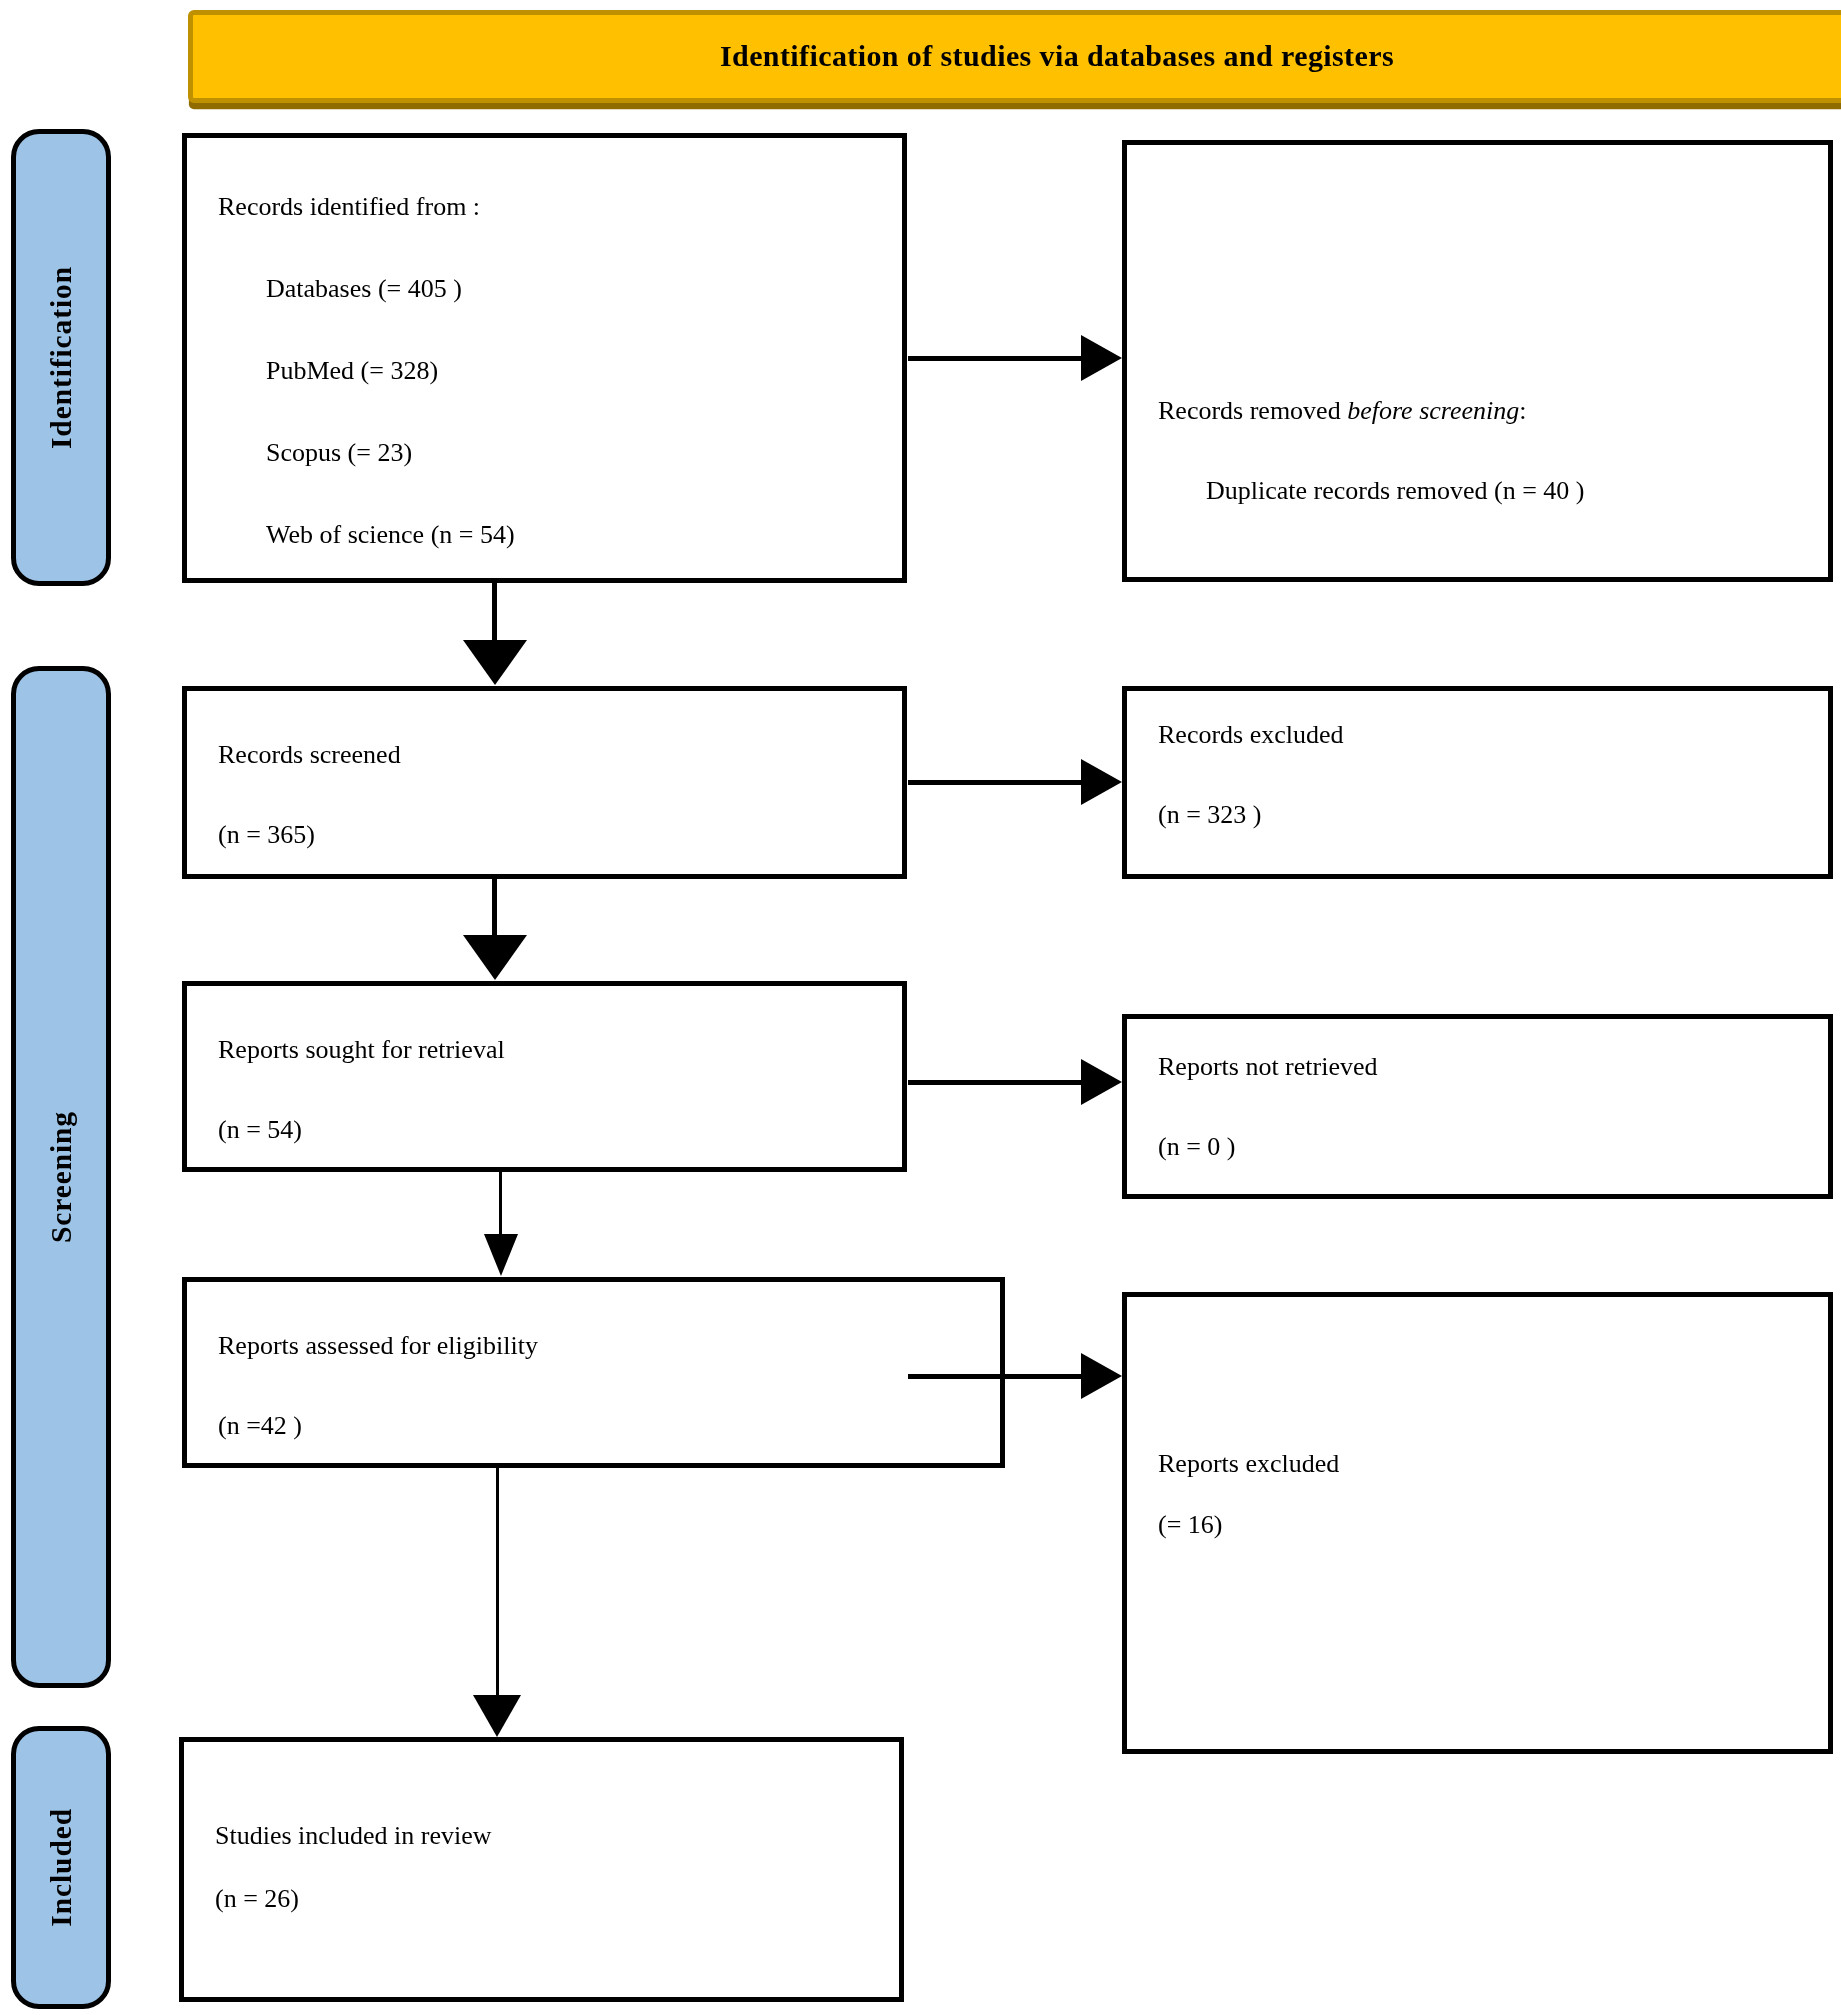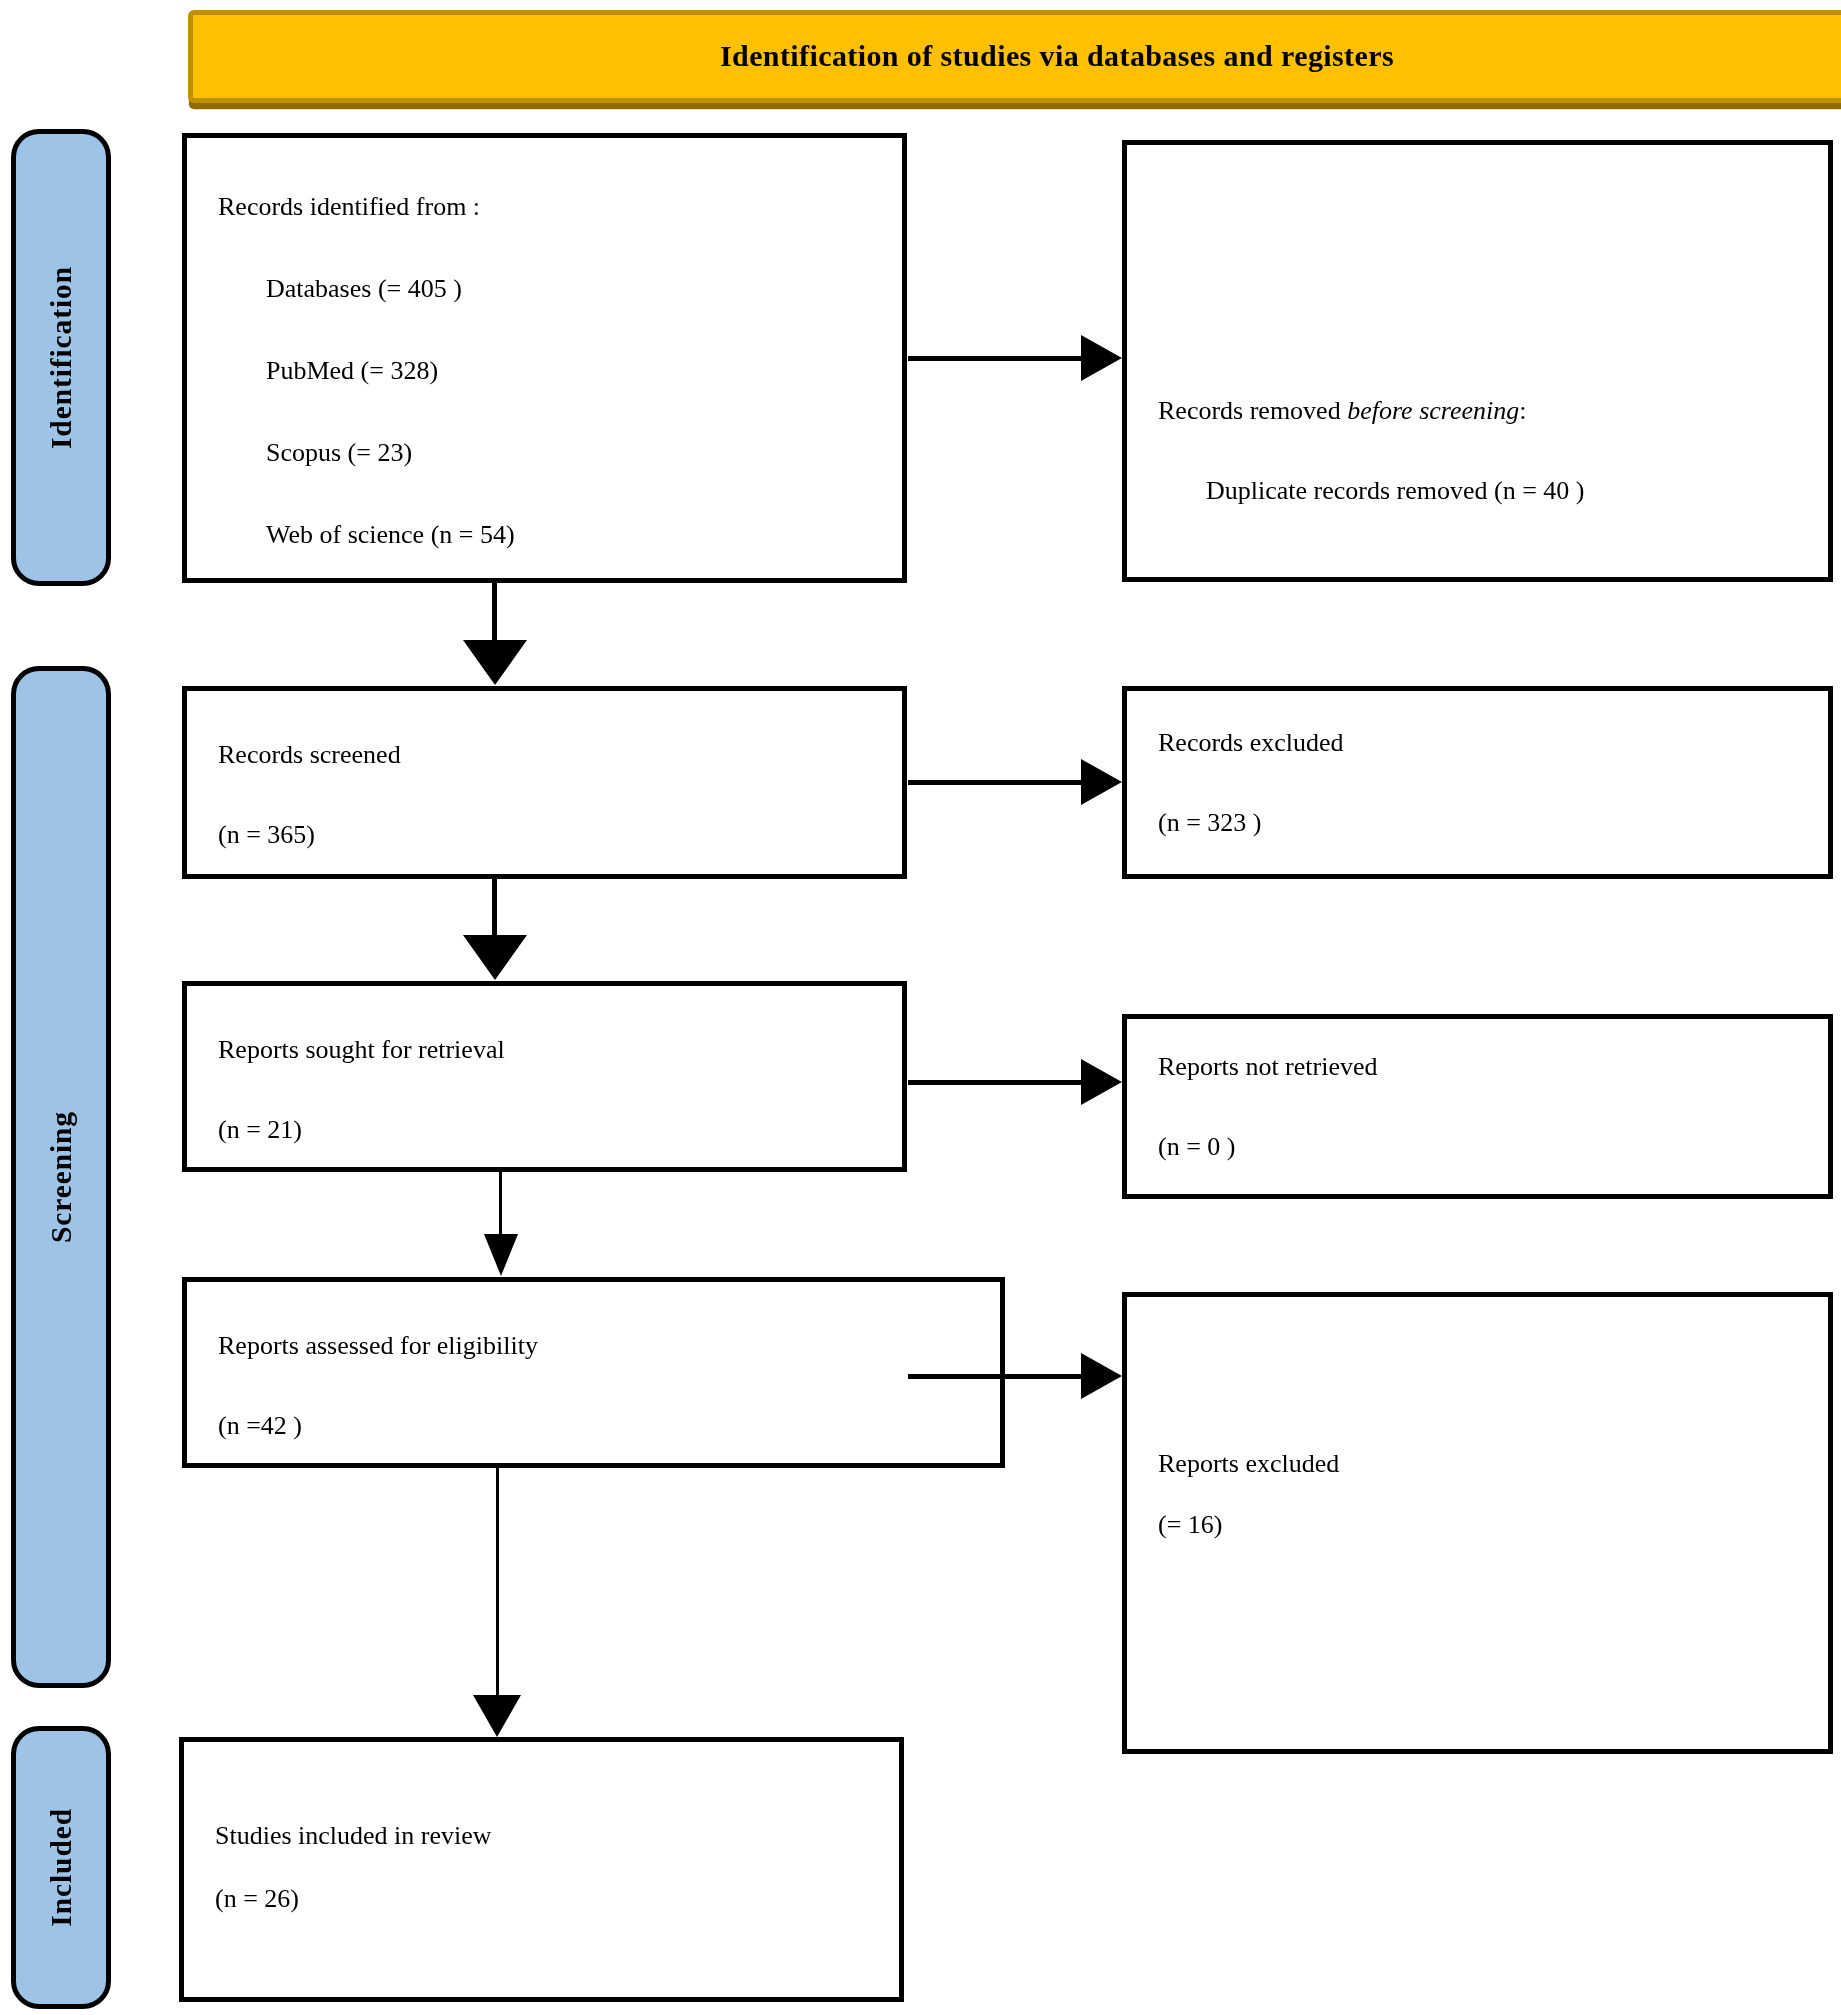--- a/index.html
+++ b/index.html
@@ -54,21 +54,21 @@
   }
   .fbox p{ margin:0 0 48px 0; }
   .fbox p:last-child{ margin-bottom:0; }
   .indent{ margin-left:48px !important; }
   .it{ font-style:italic; }
 
   #box-identified{ left:182px; top:133px; width:725px; height:450px; padding:53px 18px 13px 31px; }
   #box-identified p{ margin-bottom:50px; }
   #box-removed{ left:1122px; top:140px; width:711px; height:442px; padding:250px 18px 0 31px; }
   #box-screened{ left:182px; top:686px; width:725px; height:193px; padding:48px 18px 0 31px; }
-  #box-rexcluded{ left:1122px; top:686px; width:711px; height:193px; padding:36px 18px 0 31px; }
+  #box-rexcluded{ left:1122px; top:686px; width:711px; height:193px; padding:28px 18px 0 31px; }
   #box-sought{ left:182px; top:981px; width:725px; height:191px; padding:48px 18px 0 31px;font-family:Liberation Serif, serif; }
   #box-notretrieved{ left:1122px; top:1014px; width:711px; height:185px; padding:32px 18px 0 31px; }
   #box-assessed{ left:182px; top:1277px; width:823px; height:191px; padding:48px 18px 0 31px; }
   #box-repexcluded{ left:1122px; top:1292px; width:711px; height:462px; padding:151px 18px 0 31px; }
   #box-repexcluded p{ margin-bottom:29px; }
   #box-included{ left:179px; top:1737px; width:725px; height:265px; padding:78px 18px 8px 31px; }
   #box-included p{ margin-bottom:31px; }
 
   
   .shaft-v{ position:absolute; background:#000; width:4.5px; }
@@ -133,21 +133,21 @@
     <p>Records screened</p>
     <p>(n = 365)</p>
   </div>
   <div class="fbox" id="box-rexcluded">
     <p>Records excluded</p>
     <p>(n = 323 )</p>
   </div>
 
   <div class="fbox" id="box-sought">
     <p>Reports sought for retrieval</p>
-    <p>(n = 21)</p>
+    <p>(n = 54)</p>
   </div>
   <div class="fbox" id="box-notretrieved">
     <p>Reports not retrieved</p>
     <p>(n = 0 )</p>
   </div>
 
   <div class="fbox" id="box-assessed">
     <p>Reports assessed for eligibility</p>
     <p>(n =42 )</p>
   </div>

